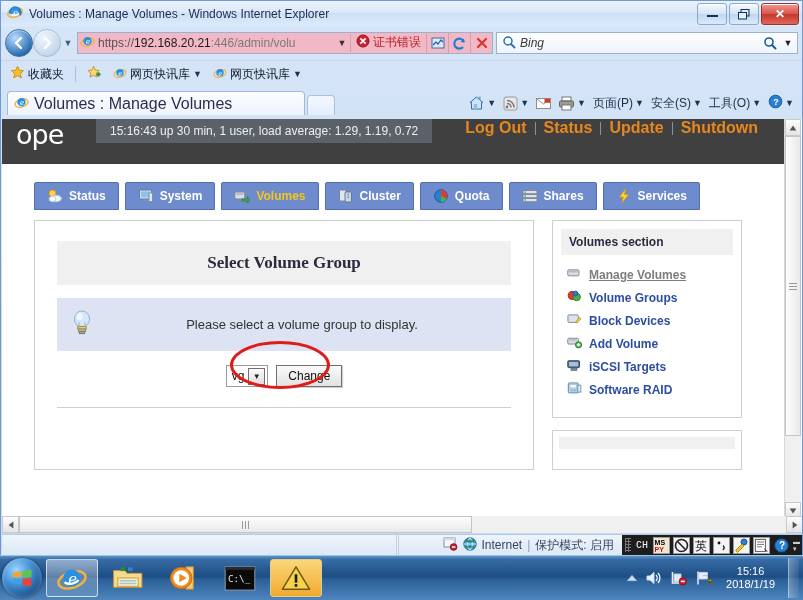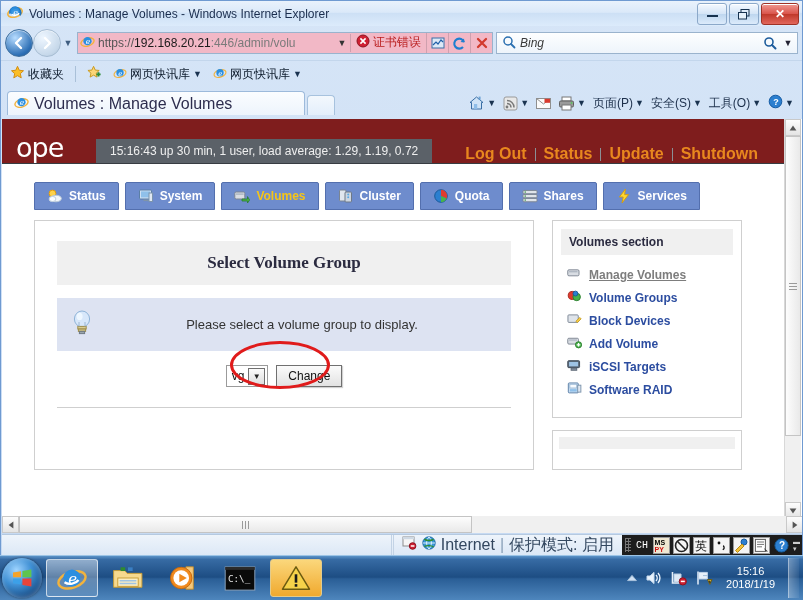--- a/index.html
+++ b/index.html
@@ -119,21 +119,21 @@
 
   
   #viewport{
     position:absolute;left:1px;top:118px;width:801px;height:400px;
     background:#ffffff;overflow:hidden;
   }
   #page{position:absolute;left:0;top:0;width:786px;height:400px;background:#fff;overflow:hidden;}
 
   
   #of-header{
-    height:44px;background:#7f1d1d;display:flex;align-items:flex-end;
+    height:44px;background:#404040;display:flex;align-items:flex-start;
     border-bottom:1px solid #373c42;
   }
   #of-logo{
     width:78px;margin-left:14px;color:#fff;font-size:27px;letter-spacing:-1px;
     font-family:"DejaVu Sans", sans-serif;overflow:hidden;white-space:nowrap;
   }
   #of-uptime{
     background:#5b6168;color:#efefef;font-size:12px;
     padding:5px 14px;white-space:nowrap;margin-left:2px;
   }
@@ -242,21 +242,21 @@
   
   #statusbar{
     position:absolute;left:1px;bottom:0;width:801px;height:21px;
     background:linear-gradient(to bottom,#eef4fb,#dce8f6);
     border-top:1px solid #b5c9e0;
     display:flex;align-items:center;box-sizing:border-box;
   }
   #statusbar .cell{border-right:1px solid #c3d3e5;height:21px;}
   #zone{
     margin-left:auto;display:flex;align-items:center;gap:5px;
-    padding:0 8px;font-size:16px;color:#33475f;white-space:nowrap;
+    padding:0 8px;font-size:12px;color:#33475f;white-space:nowrap;
   }
   #ime{
     height:21px;background:#1d1d1d;display:flex;align-items:center;gap:3px;
     padding:0 3px;
   }
   .ime-dots{width:6px;height:14px;
     background:repeating-linear-gradient(to bottom,#8d8d8d 0 1px,transparent 1px 3px),
                repeating-linear-gradient(to right,#8d8d8d 0 1px,transparent 1px 3px);
     opacity:.8;}
   .ime-btn{display:flex;align-items:center;justify-content:center;min-width:16px;height:17px;

